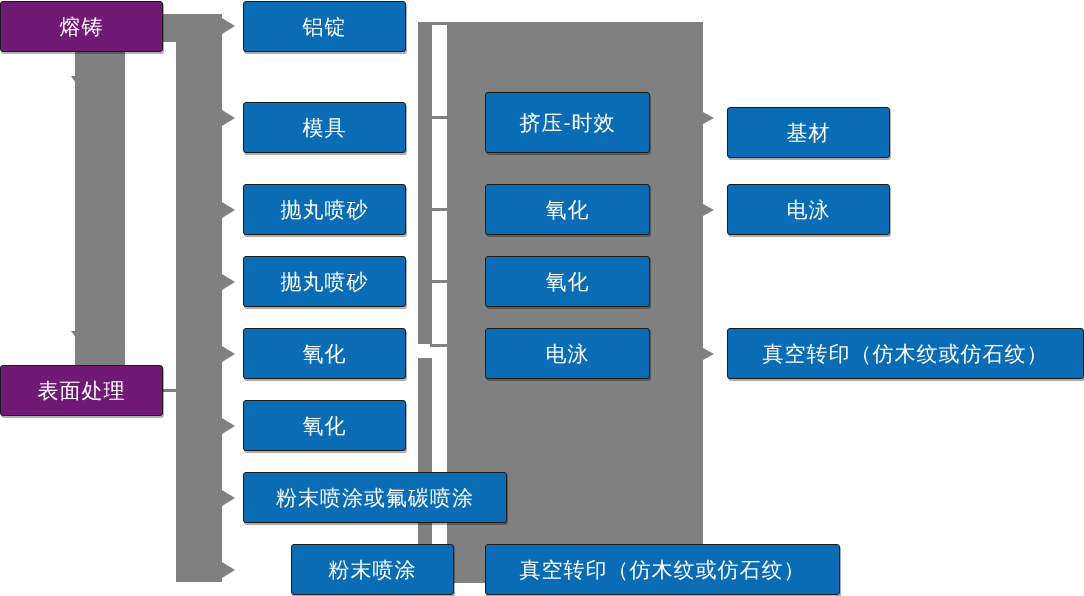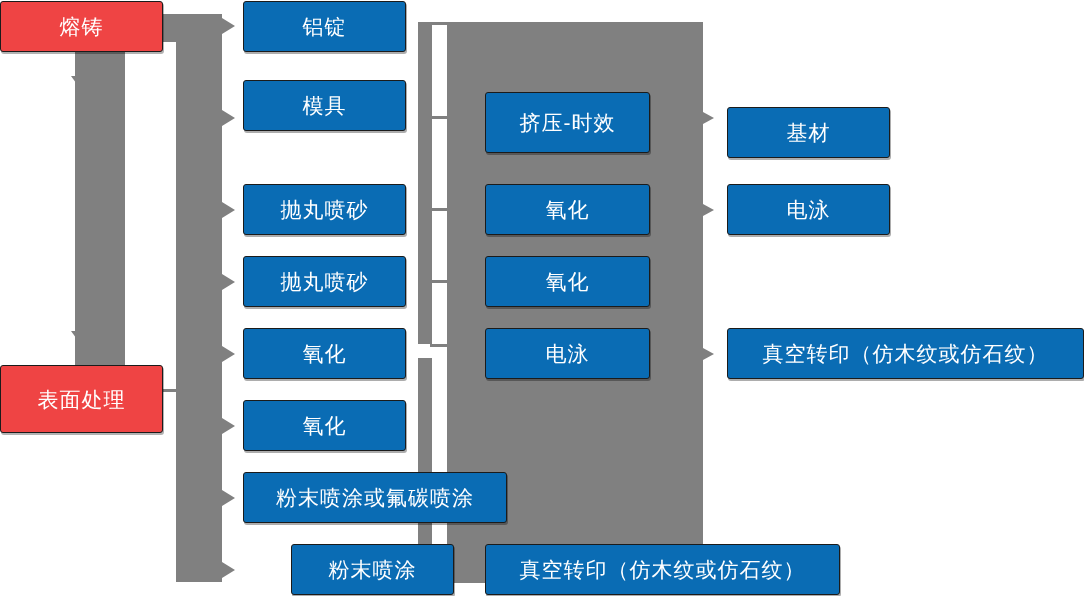--- a/index.html
+++ b/index.html
@@ -58,21 +58,21 @@
     color:#ffffff;
     border:1px solid #1b1b1b;
     border-radius:3px;
     font-size:21px;
     letter-spacing:1px;
     line-height:1;
     white-space:nowrap;
     user-select:none;
   }
   .node.dark{
-    background:#ef4444;
+    background:#701a75;
     box-shadow:1px 2px 0 rgba(0,0,0,.30);
   }
   .node.light{
     background:#0a6cb4;
     box-shadow:1px 2px 0 rgba(0,0,0,.32);
   }
   .node span{pointer-events:none;}
 </style>
 </head>
 <body>
@@ -105,28 +105,28 @@
   <div class="stem" style="left:430px;top:570px;width:22px;"></div>
 
   <div class="gray" style="left:447px;top:22px;width:256px;height:561px;"></div>
   <div class="arrow-sm" style="left:703px;top:112px;"></div>
   <div class="arrow-sm" style="left:703px;top:204px;"></div>
   <div class="arrow-sm" style="left:703px;top:348px;"></div>
 
   <div class="node dark" style="left:0px;top:1px;width:163px;height:51px;">
     <span>熔铸</span>
   </div>
-  <div class="node dark" style="left:0px;top:365px;width:163px;height:68px;">
+  <div class="node dark" style="left:0px;top:365px;width:163px;height:51px;">
     <span>表面处理</span>
   </div>
 
   <div class="node light" style="left:243px;top:1px;width:163px;height:51px;">
     <span>铝锭</span>
   </div>
-  <div class="node light" style="left:243px;top:80px;width:163px;height:51px;">
+  <div class="node light" style="left:243px;top:102px;width:163px;height:51px;">
     <span>模具</span>
   </div>
   <div class="node light" style="left:243px;top:184px;width:163px;height:51px;">
     <span>抛丸喷砂</span>
   </div>
   <div class="node light" style="left:243px;top:256px;width:163px;height:51px;">
     <span>抛丸喷砂</span>
   </div>
   <div class="node light" style="left:243px;top:328px;width:163px;height:51px;">
     <span>氧化</span>

